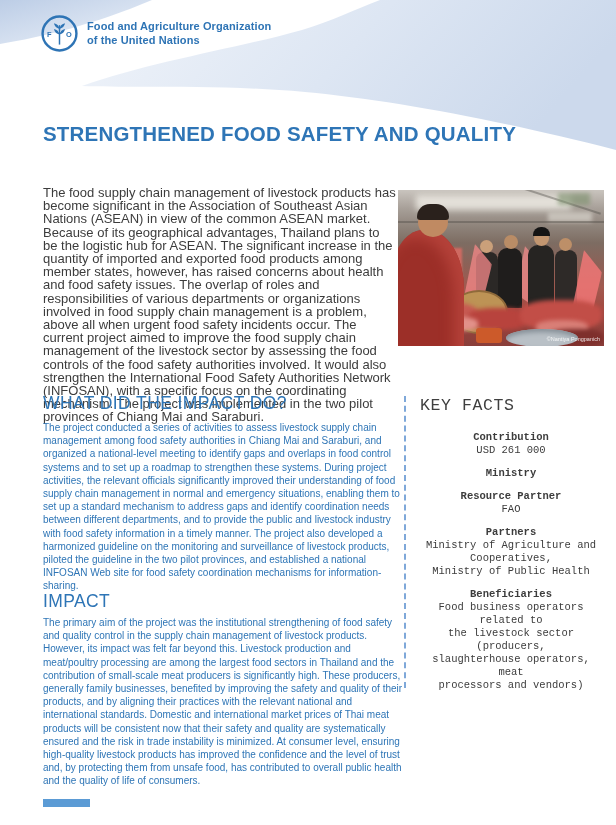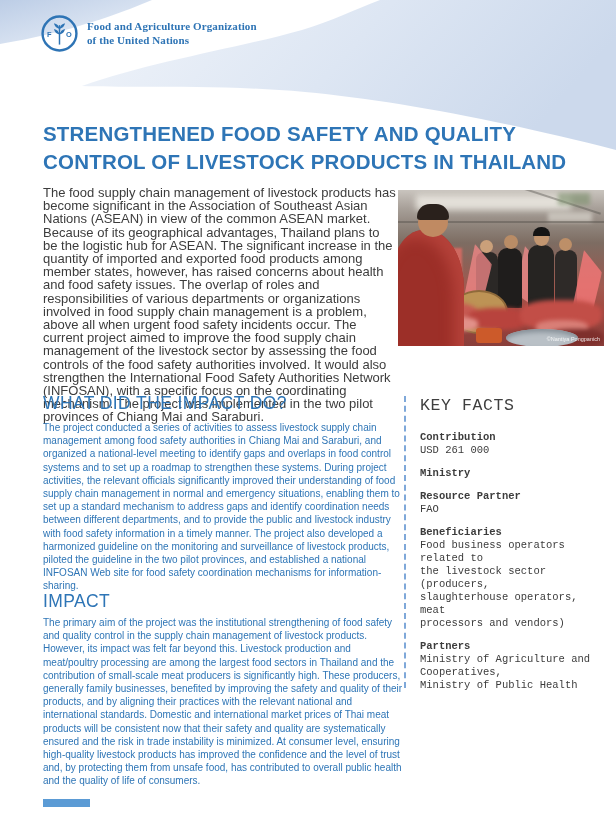--- a/index.html
+++ b/index.html
@@ -5,21 +5,21 @@
   html,body{margin:0;padding:0;}
   body{width:616px;height:825px;position:relative;background:#ffffff;
        font-family:"Liberation Sans",sans-serif;overflow:hidden;}
   .page{position:absolute;inset:0;width:616px;height:825px;background:#fff;overflow:hidden;}
 
   
   .swoosh{position:absolute;top:0;left:0;width:616px;height:200px;pointer-events:none;}
 
   .brand{position:absolute;left:41px;top:15px;display:flex;align-items:center;gap:9px;}
   .brand .logo{width:37px;height:37px;display:block;}
-  .orgname{font-size:11px;font-weight:bold;color:#2E74B5;line-height:13.5px;letter-spacing:.1px;font-family:Liberation Serif, serif;}
+  .orgname{font-size:11px;font-weight:bold;color:#2E74B5;line-height:13.5px;letter-spacing:.1px;}
 
   .title{position:absolute;left:43px;top:120px;width:560px;margin:0;
          font-size:20.5px;font-weight:bold;color:#2E75B6;line-height:28px;letter-spacing:.2px;}
 
   .intro{position:absolute;left:43px;top:186px;width:354px;margin:0;
          font-size:13px;line-height:13.2px;color:#3c3c3c;}
 
   
   .photo{position:absolute;left:398px;top:190px;width:206px;height:156px;margin:0;
          overflow:hidden;background:#8a6157;}
@@ -74,21 +74,21 @@
   #what-p{top:421px;}
   #impact-p{top:616px;}
 
   .bottom-bar{position:absolute;left:43px;top:799px;width:47px;height:8px;background:#5B9BD5;}
 
   .divider{position:absolute;left:404px;top:396px;height:292px;width:0;
            border-left:2px dashed #7FA8D9;}
 
   .keyfacts{position:absolute;left:420px;top:396px;width:182px;color:#3c3c3c;font-family:Liberation Mono, monospace;}
   .kf-h{margin:0 0 16px 0;font-size:16.5px;font-weight:400;letter-spacing:.6px;color:#3f3f3f;}
-  .fact{margin:0 0 10px 0;}
+  .fact{margin:0 0 10px 0;text-align:center;}
   .fact-label{font-weight:bold;font-size:10.5px;line-height:13px;}
   .fact-value{font-size:10.5px;line-height:13px;white-space:pre-line;}
 </style>
 </head>
 <body>
 
 <div class="page">
 
   <svg class="swoosh" viewBox="0 0 616 200" aria-hidden="true">
     <defs>
@@ -114,21 +114,21 @@
                M20 21 q-5 -1 -6 -6 q5 1 6 6 Z M20 21 q5 -1 6 -6 q-5 1 -6 6 Z" fill="#2E74B5"></path>
       <text x="6.5" y="24" font-size="8" font-weight="bold" fill="#2E74B5" font-family="Liberation Sans, sans-serif">F</text>
       <text x="27" y="24" font-size="8" font-weight="bold" fill="#2E74B5" font-family="Liberation Sans, sans-serif">O</text>
     </svg>
     <div class="orgname">
       <div>Food and Agriculture Organization</div>
       <div>of the United Nations</div>
     </div>
   </div>
 
-  <h1 class="title"><span>STRENGTHENED FOOD SAFETY AND QUALITY</span><br><span>CONTROL OF LIVESTOCK PRODUCTS IN THAILAND</span></h1>
+  <h1 class="title"><span>STRENGTHENED FOOD SAFETY AND QUALITY</span><br></h1>
 
   <p class="intro">The food supply chain management of livestock products has become significant in the Association of Southeast Asian Nations (ASEAN) in view of the common ASEAN market. Because of its geographical advantages, Thailand plans to be the logistic hub for ASEAN. The significant increase in the quantity of imported and exported food products among member states, however, has raised concerns about health and food safety issues. The overlap of roles and responsibilities of various departments or organizations involved in food supply chain management is a problem, above all when urgent food safety incidents occur. The current project aimed to improve the food supply chain management of the livestock sector by assessing the food controls of the food safety authorities involved. It would also strengthen the International Food Safety Authorities Network (INFOSAN), with a specific focus on the coordinating mechanism. The project was implemented in the two pilot provinces of Chiang Mai and Saraburi.</p>
 
   <figure class="photo">
     <div class="ph-bg"></div>
     <div class="ph-sky1"></div>
     <div class="ph-sky2"></div>
     <div class="ph-truss1"></div>
     <div class="ph-truss2"></div>
     <div class="ph-panel"></div>
@@ -176,26 +176,26 @@
       <div class="fact-value">USD 261 000</div>
     </div>
     <div class="fact">
       <div class="fact-label">Ministry</div>
     </div>
     <div class="fact">
       <div class="fact-label">Resource Partner</div>
       <div class="fact-value">FAO</div>
     </div>
     <div class="fact">
+      <div class="fact-label">Partners</div>
+      <div class="fact-value">Ministry of Agriculture and Cooperatives,
+Ministry of Public Health</div>
+    </div>
+    <div class="fact">
       <div class="fact-label">Beneficiaries</div>
       <div class="fact-value">Food business operators related to
 the livestock sector (producers,
 slaughterhouse operators, meat
 processors and vendors)</div>
     </div>
-    <div class="fact">
-      <div class="fact-label">Partners</div>
-      <div class="fact-value">Ministry of Agriculture and Cooperatives,
-Ministry of Public Health</div>
-    </div>
   </aside>
 
 </div>
 
 </body></html>

